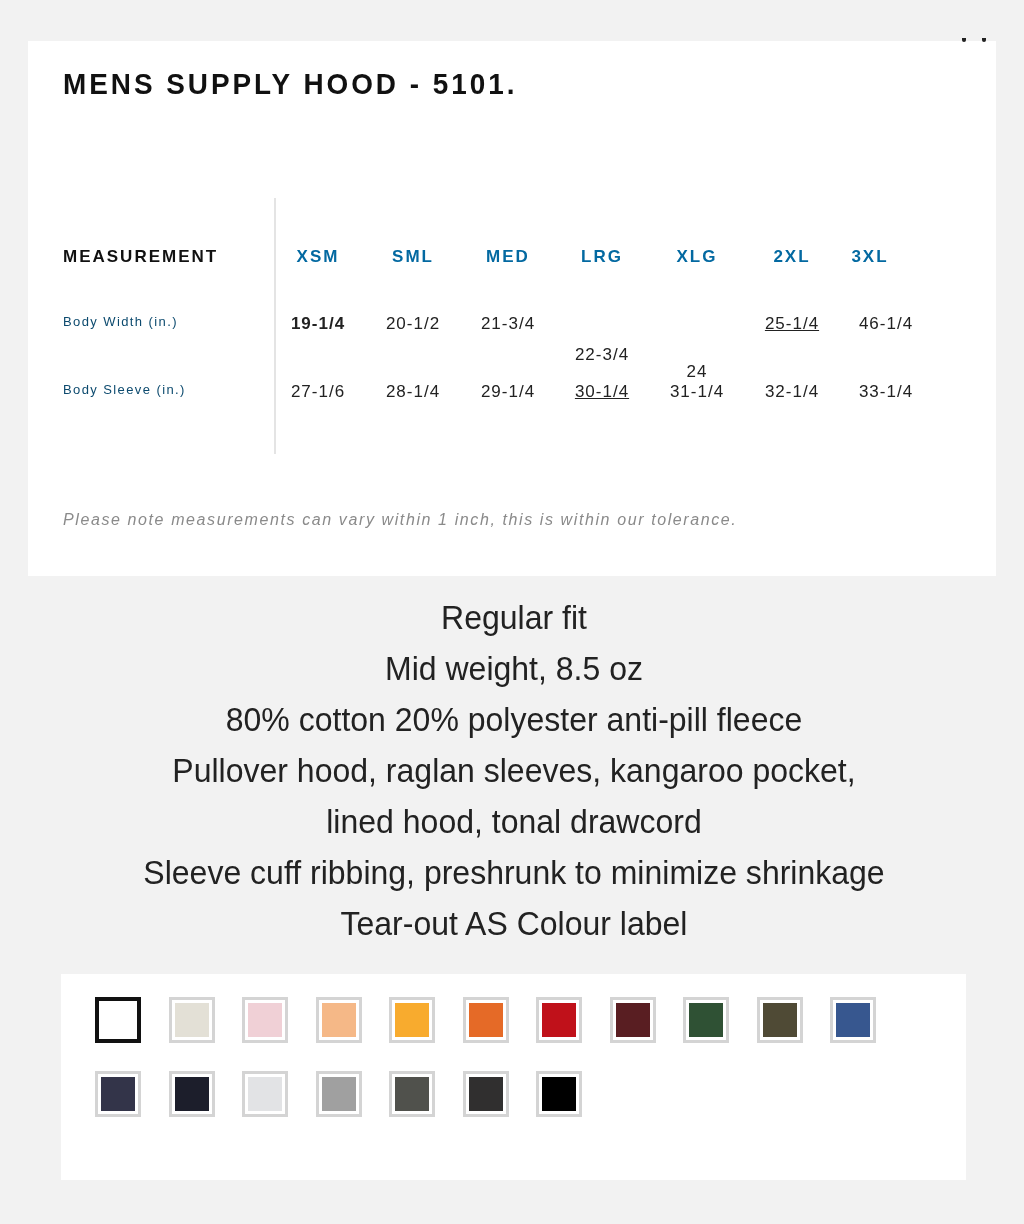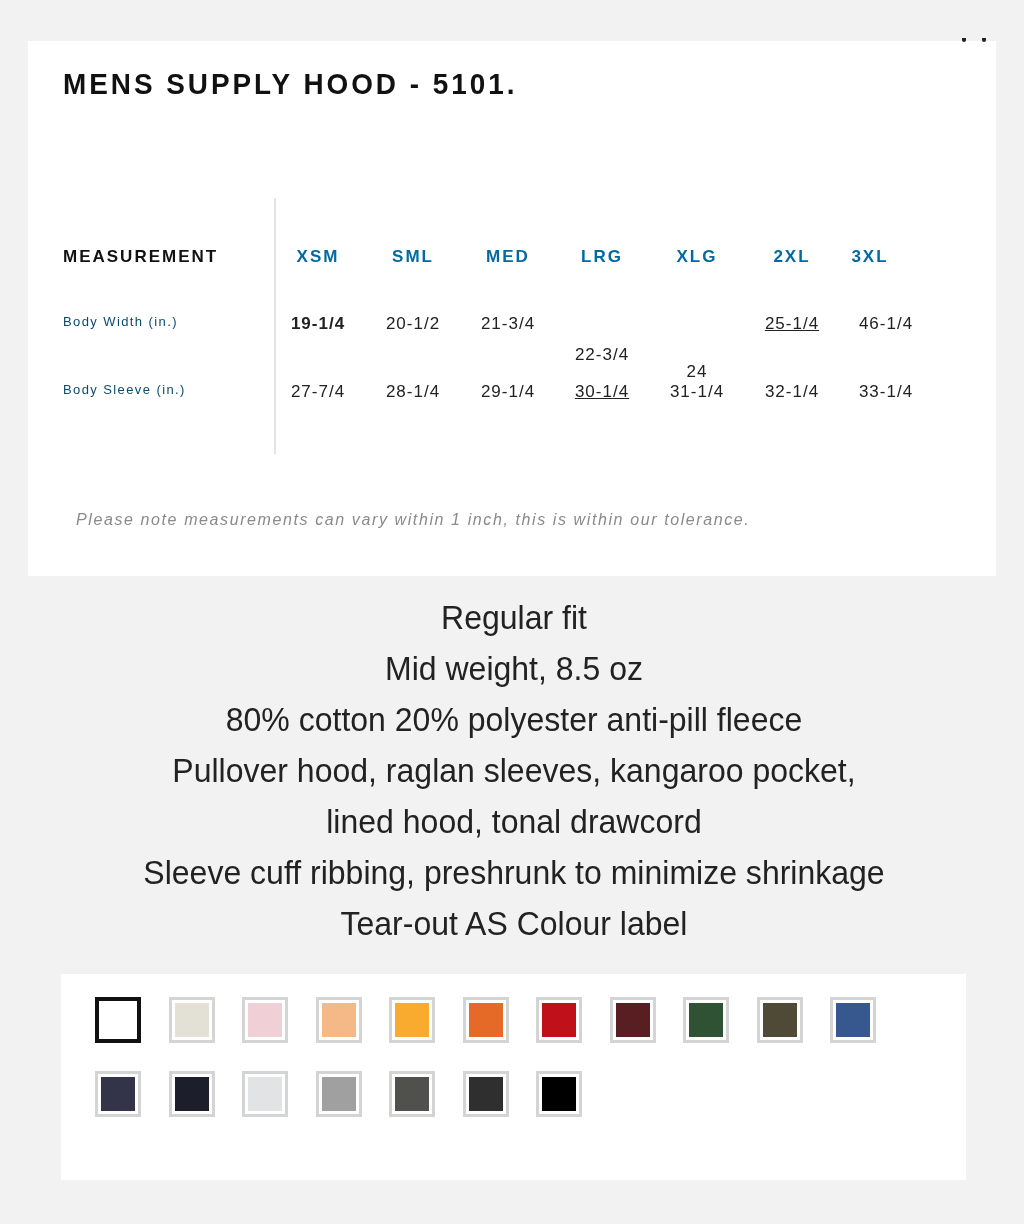--- a/index.html
+++ b/index.html
@@ -40,21 +40,21 @@
     .row-label.header {
       color: #111; font-weight: bold; font-size: 17px; letter-spacing: 2px;
     }
     .cell {
       position: absolute; width: 90px; margin-left: -45px;
       text-align: center; font-size: 17px; color: #222;
       letter-spacing: 1px; white-space: nowrap;
     }
     .cell.header { font-weight: bold; letter-spacing: 2px; color: #0369a1; }
     .note {
-      position: absolute; left: 48px; top: 470px;
+      position: absolute; left: 35px; top: 470px;
       font-size: 16px; font-style: italic; letter-spacing: 1.6px;
       color: #8a8a8a; white-space: nowrap;
     }
     .features {
       position: absolute; left: 0; top: 592px; width: 1028px;
       text-align: center; color: #222; font-size: 33px;
       line-height: 51px;
     }
     .features div { transform: scaleX(0.97); }
     .swatch-panel {
@@ -92,21 +92,21 @@
       <div class="cell header" style="left: 669px; top: 206px;">XLG</div>
       <div class="cell header" style="left: 764px; top: 206px;">2XL</div>
       <div class="cell header" style="left: 842px; top: 206px;">3XL</div>
       <div class="cell" style="left: 290px; top: 273px; font-weight: bold;">19-1/4</div>
       <div class="cell" style="left: 385px; top: 273px;">20-1/2</div>
       <div class="cell" style="left: 480px; top: 273px;">21-3/4</div>
       <div class="cell" style="left: 574px; top: 273px; margin-top: 31px;">22-3/4</div>
       <div class="cell" style="left: 669px; top: 273px; margin-top: 48px;">24</div>
       <div class="cell" style="left: 764px; top: 273px; text-decoration: underline;">25-1/4</div>
       <div class="cell" style="left: 858px; top: 273px;">46-1/4</div>
-      <div class="cell" style="left: 290px; top: 341px;">27-7/4</div>
+      <div class="cell" style="left: 290px; top: 341px;">27-1/6</div>
       <div class="cell" style="left: 385px; top: 341px;">28-1/4</div>
       <div class="cell" style="left: 480px; top: 341px;">29-1/4</div>
       <div class="cell" style="left: 574px; top: 341px; text-decoration: underline;">30-1/4</div>
       <div class="cell" style="left: 669px; top: 341px;">31-1/4</div>
       <div class="cell" style="left: 764px; top: 341px;">32-1/4</div>
       <div class="cell" style="left: 858px; top: 341px;">33-1/4</div>
     </div>
 
   <div class="note">Please note measurements can vary within 1 inch, this is within our tolerance.</div>
 </div>

